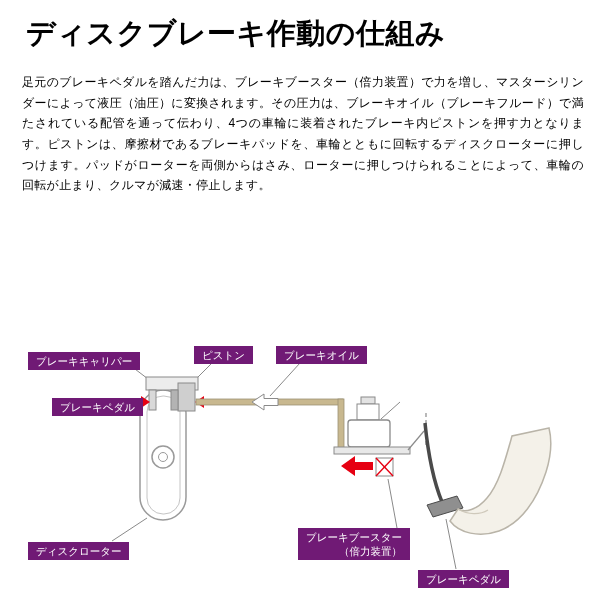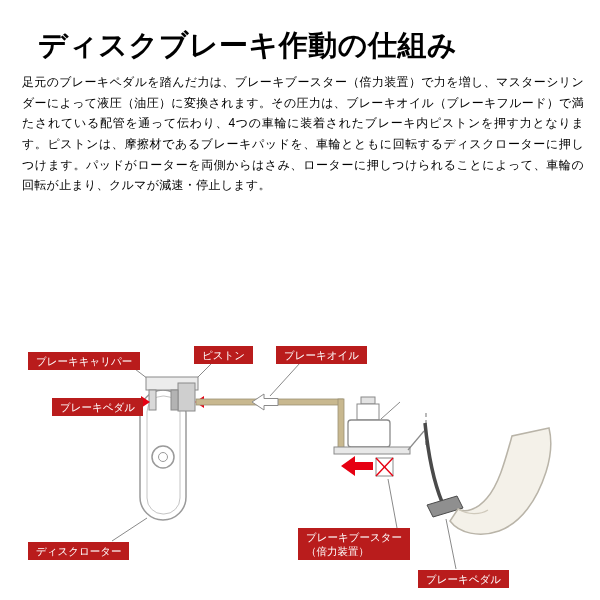--- a/index.html
+++ b/index.html
@@ -6,45 +6,45 @@
   .page{
     position:relative;
     width:600px;height:600px;
     background:#ffffff;
     font-family:"Liberation Sans","DejaVu Sans",sans-serif;
     color:#111;
     overflow:hidden;
   }
   .title{
     position:absolute;left:22px;top:10px;width:560px;
-    margin:16px;
+    margin:4px;
     font-size:29px;font-weight:700;color:#000;
     letter-spacing:0.5px;
   }
   .body-text{
     position:absolute;left:22px;top:72px;width:562px;
     margin:0;
     font-size:12px;line-height:1.72;color:#000;
     letter-spacing:0.3px;
     text-align:justify;
   }
   .diagram{
     position:absolute;left:0;top:335px;width:600px;height:265px;
   }
   .diagram svg{position:absolute;left:0;top:0;}
   .lbl{
     position:absolute;
-    background:#b91c1c;
+    background:#701a75;
     color:#ffffff;
     font-size:10.5px;
     line-height:1.35;
     padding:2px 8px;
     white-space:nowrap;
   }
-  .lbl.two{text-align:left;}
+  .lbl.two{text-align:right;}
 </style>
 </head>
 <body>
 
 <div class="page">
 
   <h1 class="title">ディスクブレーキ作動の仕組み</h1>
 
   <p class="body-text">足元のブレーキペダルを踏んだ力は、ブレーキブースター（倍力装置）で力を増し、マスターシリンダーによって液圧（油圧）に変換されます。その圧力は、ブレーキオイル（ブレーキフルード）で満たされている配管を通って伝わり、4つの車輪に装着されたブレーキ内ピストンを押す力となります。ピストンは、摩擦材であるブレーキパッドを、車輪とともに回転するディスクローターに押しつけます。パッドがローターを両側からはさみ、ローターに押しつけられることによって、車輪の回転が止まり、クルマが減速・停止します。</p>
 

